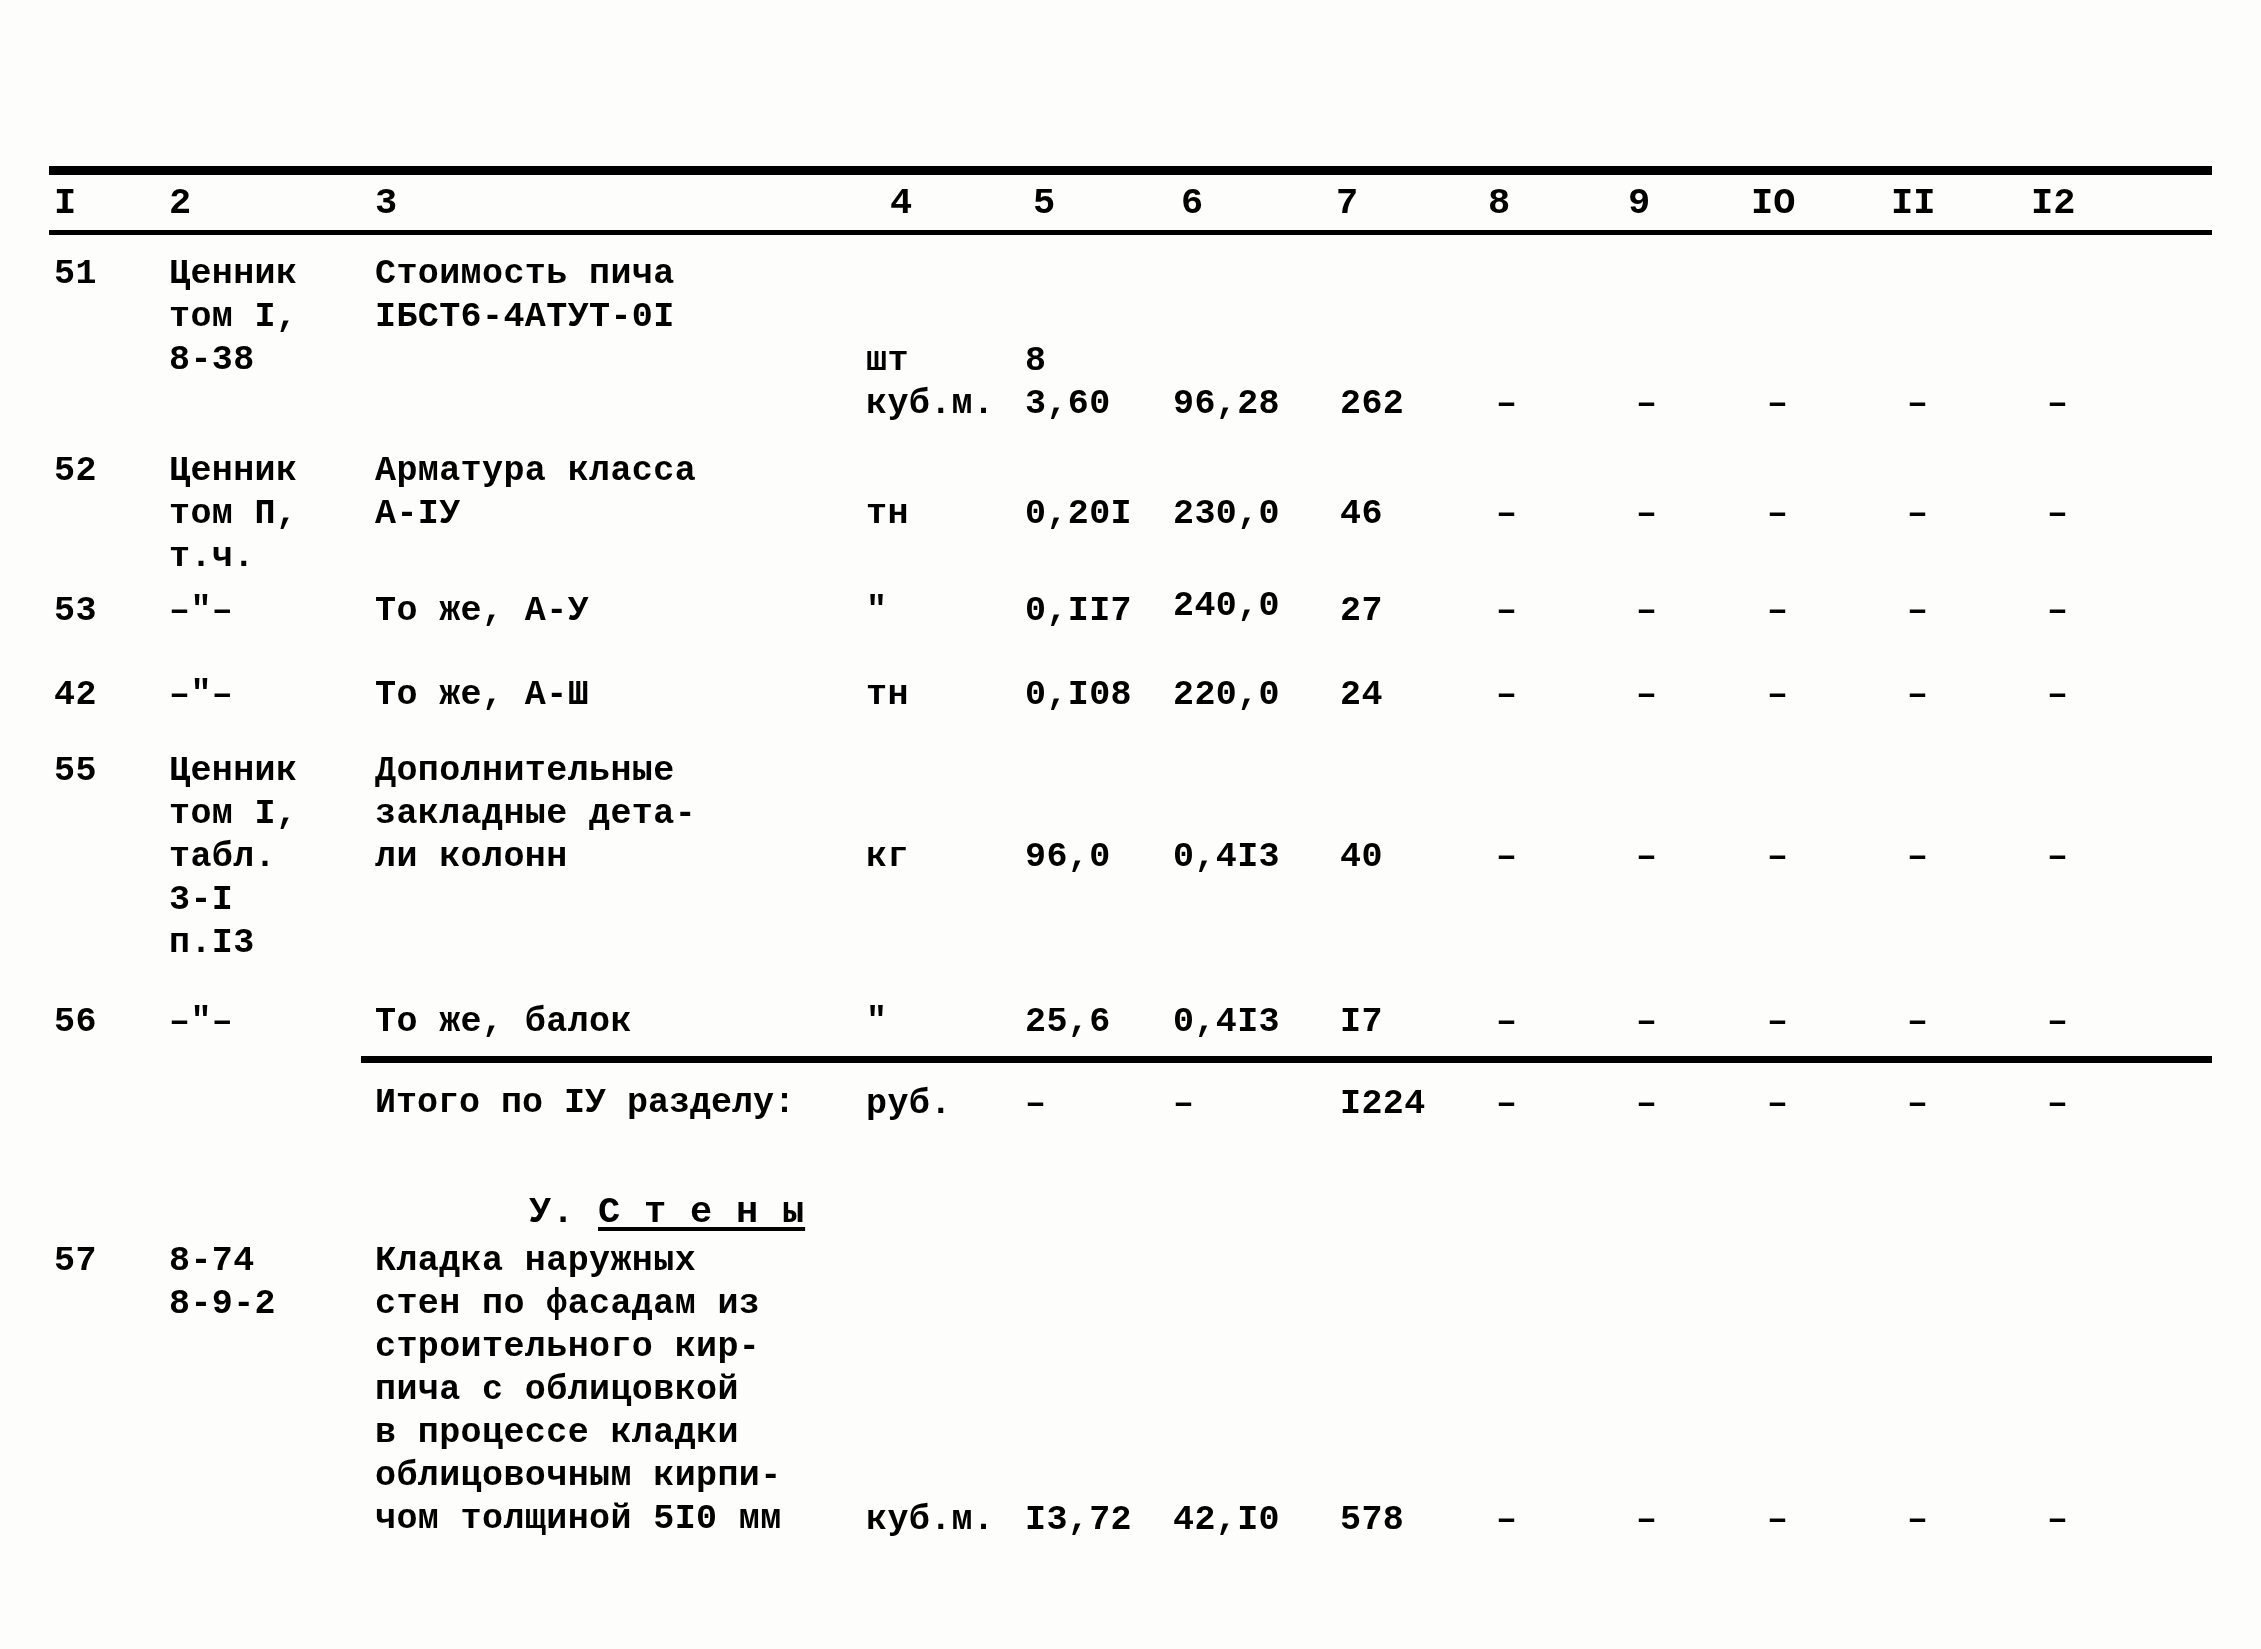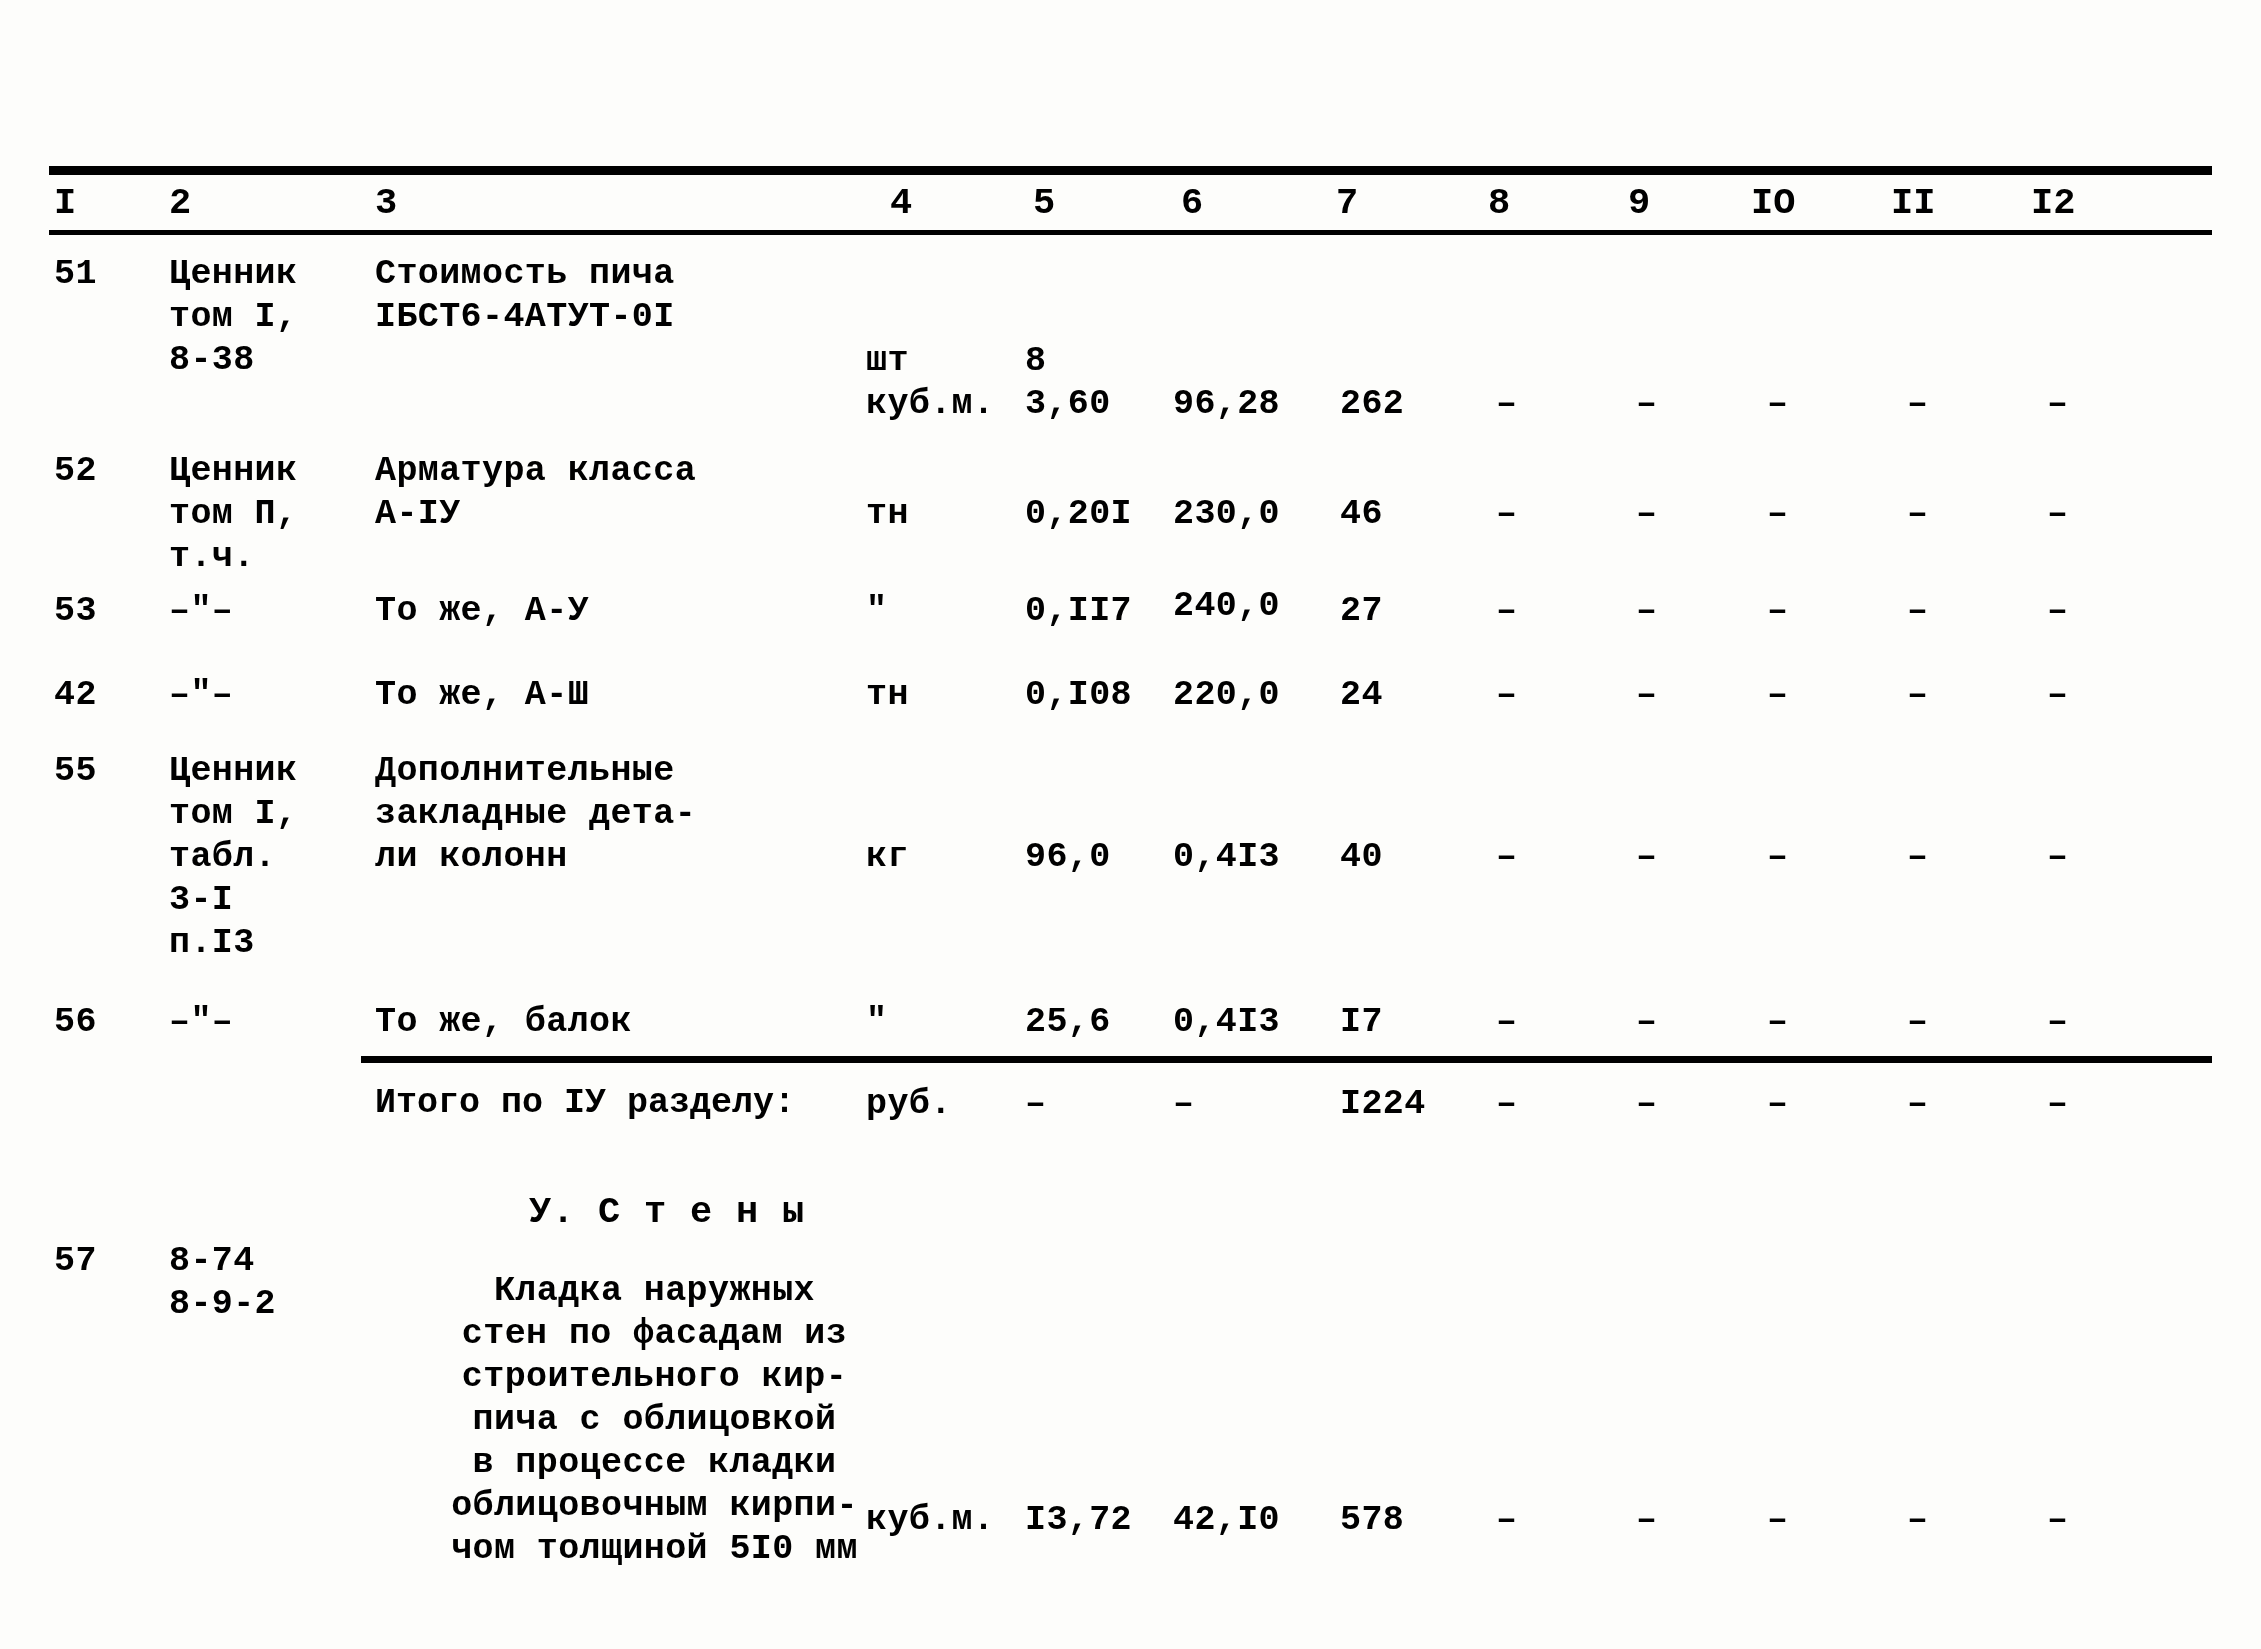--- a/index.html
+++ b/index.html
@@ -122,20 +122,21 @@
 
   .section-head {
     position: absolute;
     left: 391px;
     font-size: 37px;
     font-weight: 700;
     letter-spacing: 0.8px;
     white-space: pre;
   }
   .section-head .underlined {
+    text-decoration: underline;
     text-decoration-thickness: 4px;
     text-underline-offset: 4.8px;
   }
 
   .total-label {
     position: absolute;
     left: 375px;
     font-size: 35px;
     font-weight: 700;
     white-space: pre;
@@ -286,21 +287,21 @@
     </div>
 
     <div class="section-head" style="top:910px">
       <span>У. </span><span class="underlined">С т е н ы</span>
     </div>
 
     <div>
       <div class="cell c1" style="top:1001px">57</div>
       <div class="cell c2" style="top:1001px">8-74
 8-9-2</div>
-      <div class="cell c3" style="top:1031px; width:559px;text-align:center;">Кладка наружных
+      <div class="cell c3" style="top:1001px; width:559px;">Кладка наружных
 стен по фасадам из
 строительного кир-
 пича с облицовкой
 в процессе кладки
 облицовочным кирпи-
 чом толщиной 5I0 мм</div>
       <div class="cell c4" style="top:1260px">куб.м.</div>
       <div class="cell c5" style="top:1260px">I3,72</div>
       <div class="cell c6" style="top:1260px">42,I0</div>
       <div class="cell c7" style="top:1260px">578</div>

